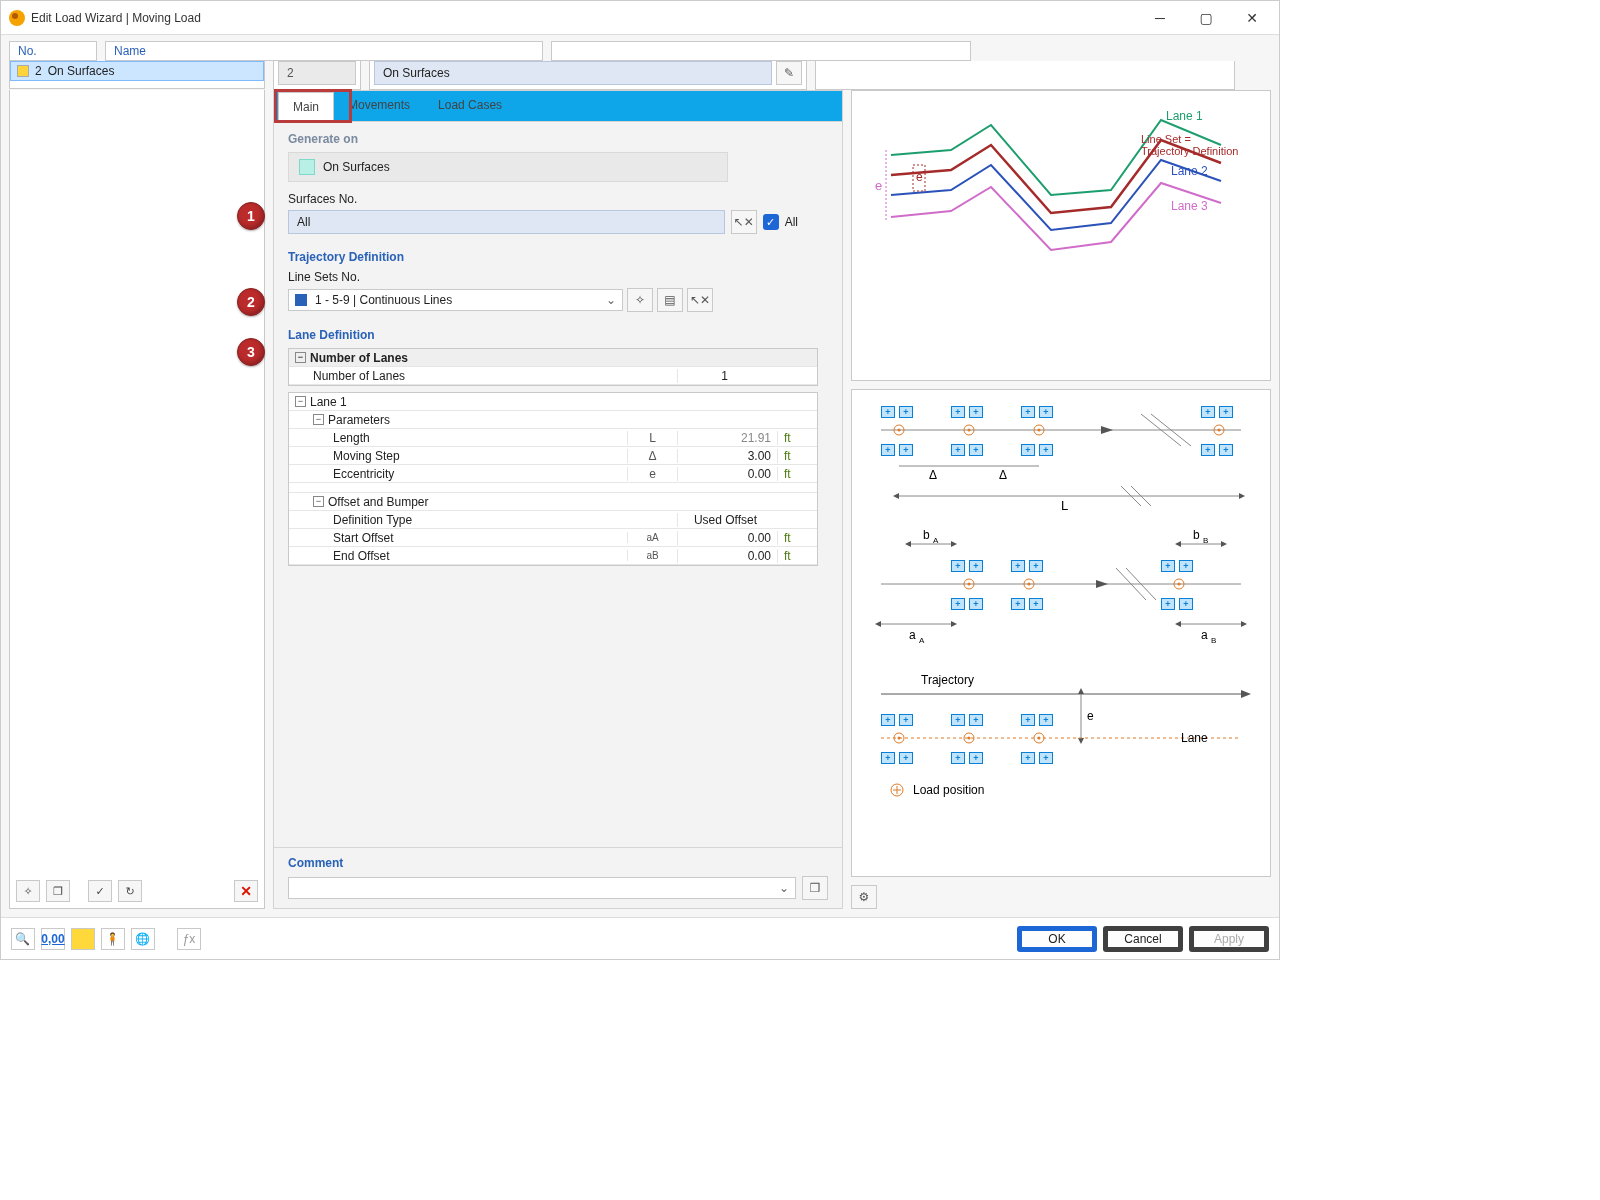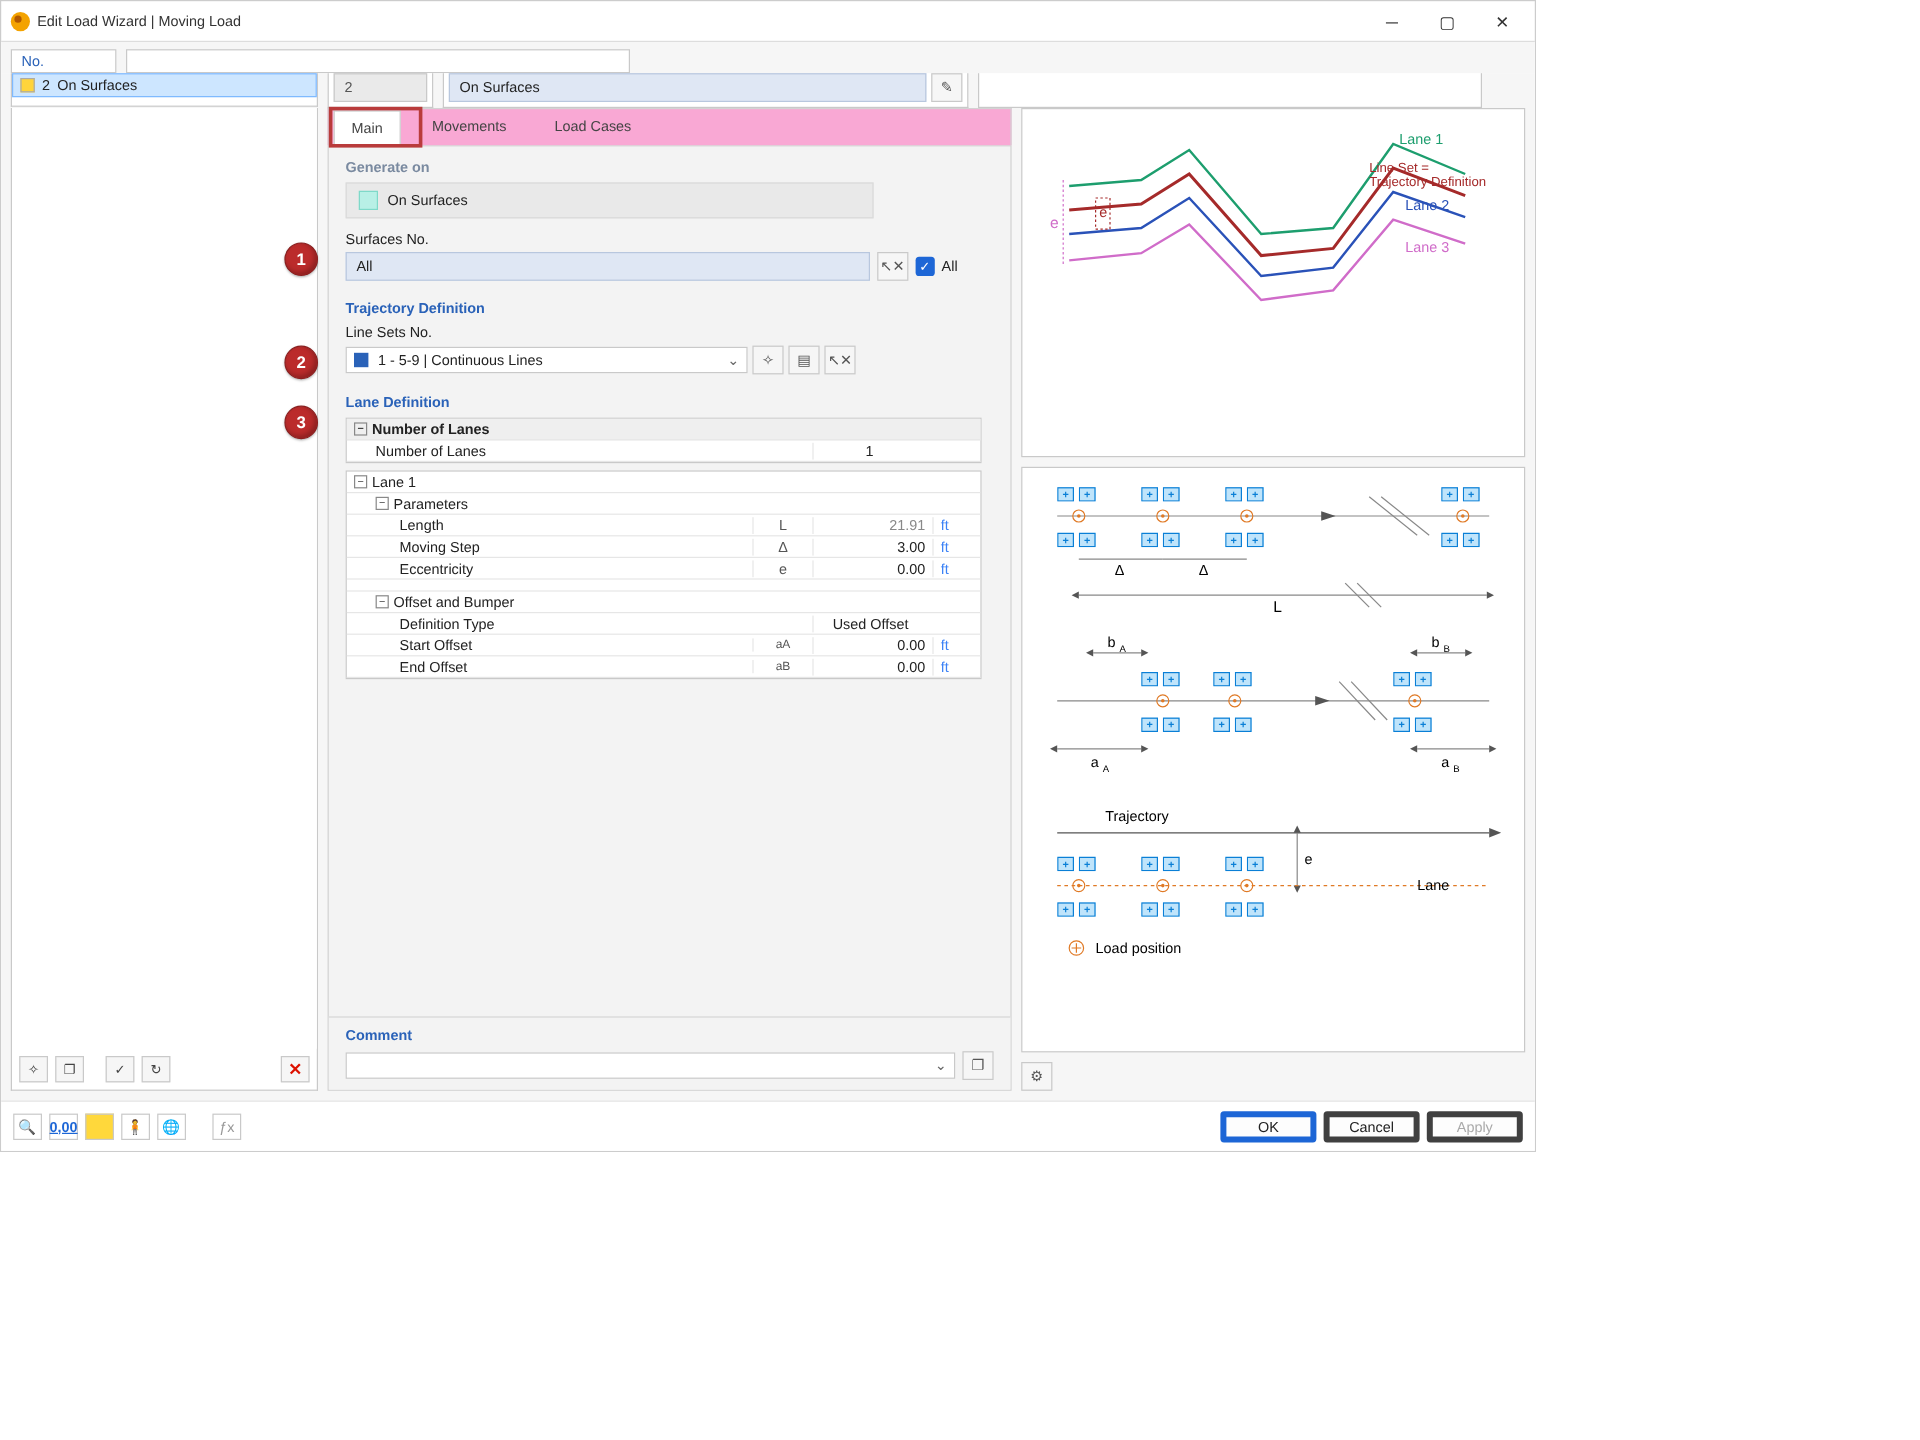--- a/index.html
+++ b/index.html
@@ -21,21 +21,21 @@
   .list-item { padding:2px 6px; display:flex; align-items:center; gap:6px; background:#cde6ff; border:1px solid #7fbaff; }
   .swatch { width:12px; height:12px; background:#ffd43b; border:1px solid #aaa; }
   .no-box { width:88px; }
   .no-box .lbl, .name-box .lbl { color:#2a62b8; padding:2px 8px; font-size:12px; }
   .no-input { background:#eaeaea; border:1px solid #c9c9c9; padding:4px 8px; margin:0 4px 4px 4px; color:#555; }
   .name-box { flex:1; }
   .name-row { display:flex; align-items:center; gap:4px; margin:0 4px 4px 4px; }
   .name-input { flex:1; background:#dfe7f4; border:1px solid #b8c7de; padding:4px 8px; }
   .iconbtn { width:26px; height:24px; border:1px solid #c9c9c9; background:#f6f6f6; display:flex; align-items:center; justify-content:center; font-size:12px; color:#555; }
 
-  .tabs-row { display:flex; padding-left:4px; gap:12px; background:#f9a8d4; border:1px solid #d3d3d3; border-bottom:none; }
+  .tabs-row { display:flex; padding-left:4px; gap:0; background:#0ea5e9; border:1px solid #d3d3d3; border-bottom:none; }
   .tab { padding:7px 14px; color:#444; border-bottom:2px solid transparent; }
   .tab.active { background:#fff; border:1px solid #c9c9c9; border-bottom:1px solid #fff; position:relative; top:1px; }
   .tab-highlight { position:absolute; border:3px solid #b93b3b; pointer-events:none; }
 
   .mid-row { flex:1; display:flex; gap:8px; padding:0 8px 8px 8px; background:#f6f6f6; position:relative; }
   .main-tab-body { flex:1; display:flex; flex-direction:column; border:1px solid #d3d3d3; background:#f3f3f3; }
   .section { padding:10px 14px 6px 14px; }
   .sect-title { color:#2a62b8; font-weight:600; margin-bottom:6px; }
   .gen-row { background:#e9e9e9; border:1px solid #d9d9d9; padding:6px 10px; display:flex; align-items:center; gap:8px; }
   .gen-sw { width:16px; height:16px; background:#b8f0e6; border:1px solid #7fd9c9; }
@@ -45,21 +45,21 @@
   .select-row { display:flex; align-items:center; gap:4px; }
   .select { flex:1; display:flex; align-items:center; background:#fff; border:1px solid #c9c9c9; padding:3px 6px; gap:8px; }
   .select .sw-blue { width:12px; height:12px; background:#2a62b8; }
   .select .caret { margin-left:auto; color:#666; }
 
   .treegrid { border:1px solid #c9c9c9; background:#fff; font-size:12px; }
   .tg-row { display:flex; border-bottom:1px solid #e6e6e6; align-items:center; height:18px; }
   .tg-row .c1 { flex:1; padding-left:6px; display:flex; align-items:center; gap:4px; }
   .tg-row .c2 { width:50px; text-align:center; color:#555; border-left:1px solid #e6e6e6; }
   .tg-row .c3 { width:100px; text-align:right; padding-right:6px; border-left:1px solid #e6e6e6; }
-  .tg-row .c4 { width:40px; padding-left:6px; border-left:1px solid #e6e6e6; color:#3b82f6;}
+  .tg-row .c4 { width:40px; padding-left:6px; border-left:1px solid #e6e6e6; color:#4d7c0f;}
   .tg-hdr { background:#efefef; font-weight:600; }
   .exp { width:11px; height:11px; border:1px solid #888; display:flex; align-items:center; justify-content:center; font-size:9px; line-height:1; color:#444; }
   .indent1 { padding-left:24px !important; }
   .indent2 { padding-left:44px !important; }
 
   .right-panel { width:420px; display:flex; flex-direction:column; gap:8px; }
   .diagram-box { flex:1; border:1px solid #c9c9c9; background:#fff; padding:4px; display:flex; align-items:flex-start; justify-content:center; }
   .diagram-box.half { height:250px; }
 
   .comment-area { padding:8px 14px; border-top:1px solid #d6d6d6; background:#f3f3f3; }
@@ -99,20 +99,23 @@
       <div class="winbtn">▢</div>
       <div class="winbtn close">✕</div>
     </div>
   </div>
 
   <div class="content">
 
     <div class="top-row">
       <div class="panel no-box">
         <div class="lbl">No.</div>
+      </div>
+      <div class="panel name-box" style="max-width:438px;">
+        <div class="lbl">Name</div>
       </div>
       <div class="panel" style="flex:1; max-width:420px;"></div>
     </div>
 
     <div class="top-row" style="padding-top:0;">
       <div class="panel list-panel" style="height:28px; border-top:none;">
         <div class="list-item">
           <span class="swatch"></span>
           <span>2</span>
           <span>On Surfaces</span>

